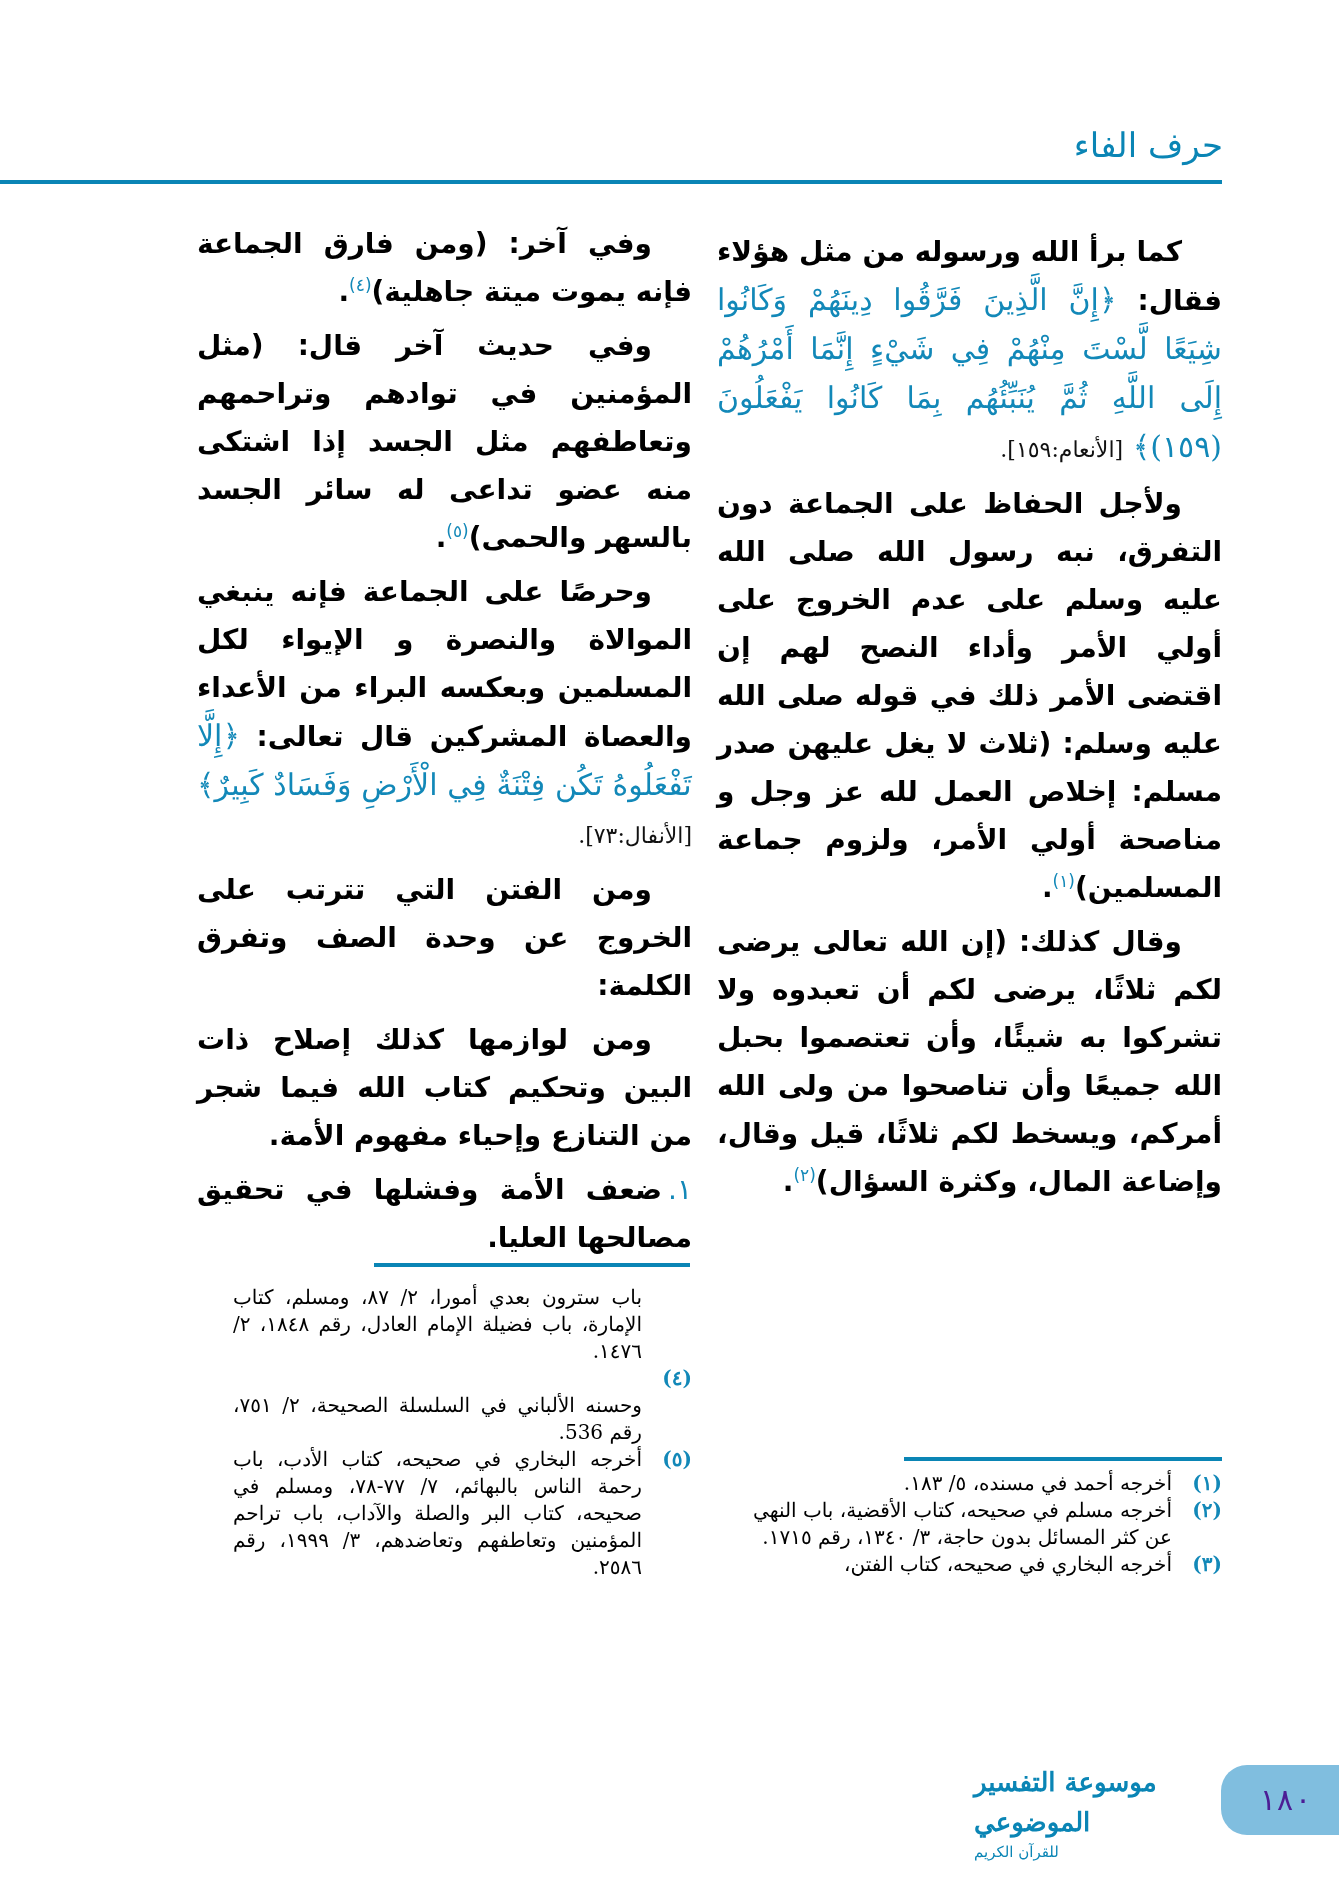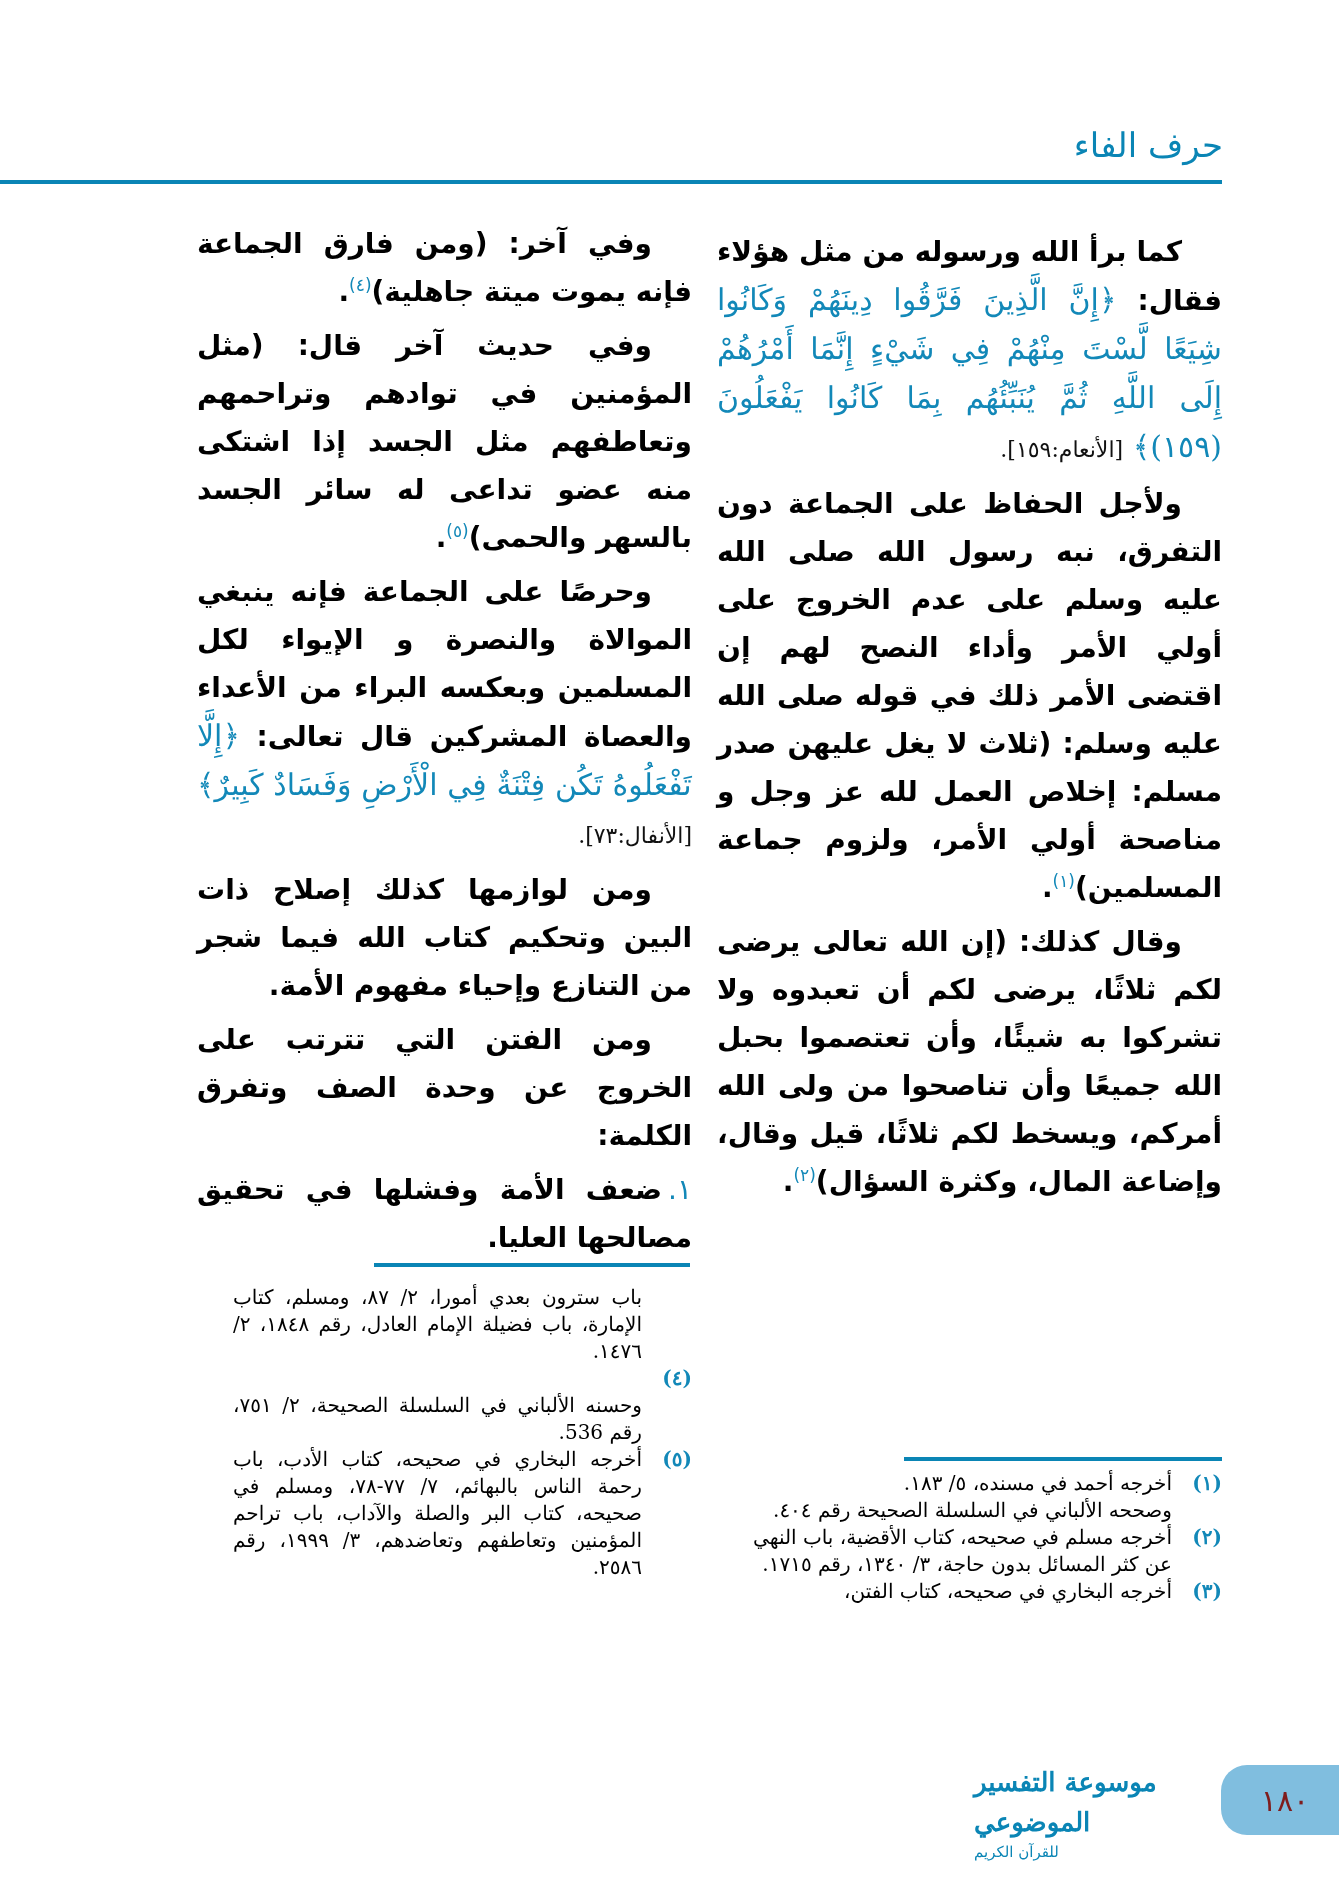--- a/index.html
+++ b/index.html
@@ -49,21 +49,21 @@
     display: flex; flex-direction: row; align-items: flex-start; margin: 0;
   }
   .fn-num { color: #1288b8; font-weight: bold; width: 50px; flex: 0 0 50px; text-align: right; }
   .fn-body { flex: 1; text-align: justify; margin-left: 36px; }
   .fn-cont { padding-right: 50px; }
 
   
   .page-badge {
     position: absolute; top: 1765px; right: 0; width: 118px; height: 70px;
     background: #80bedf; border-radius: 26px 0 0 26px;
-    color: #7f1d1d; font-family: Liberation Serif, serif; font-size: 30px;
+    color: #4c1d95; font-family: Liberation Mono, monospace; font-size: 30px;
     display: flex; align-items: center; justify-content: center; padding-left: 10px; box-sizing: border-box;
   }
   .footer-logo {
     position: absolute; top: 1762px; right: 135px; width: 230px; height: 75px;
     text-align: left; color: #0a85b5; direction: rtl;
   }
   .footer-logo .l1 { font-family: "DejaVu Serif", serif; font-size: 26px; font-weight: bold; line-height: 40px; display: block; }
   .footer-logo .l2 { font-family: "DejaVu Serif", serif; font-size: 15px; line-height: 20px; display: block; }
 </style>
 </head>
@@ -99,40 +99,37 @@
       <span>وفي حديث آخر قال: (مثل المؤمنين في توادهم وتراحمهم وتعاطفهم مثل الجسد إذا اشتكى منه عضو تداعى له سائر الجسد بالسهر والحمى)</span><a class="fn-mark">(٥)</a><span>.</span>
     </p>
     <p class="para">
       <span>وحرصًا على الجماعة فإنه ينبغي الموالاة والنصرة و الإيواء لكل المسلمين وبعكسه البراء من الأعداء والعصاة المشركين قال تعالى:</span>
       <span class="quran">
         <span class="quran-bracket">﴿</span><span>إِلَّا تَفْعَلُوهُ تَكُن فِتْنَةٌ فِي الْأَرْضِ وَفَسَادٌ كَبِيرٌ</span><span class="quran-bracket">﴾</span>
       </span>
       <span class="ayah-ref">[الأنفال:٧٣].</span>
     </p>
     <p class="para">
-      <span>ومن لوازمها كذلك إصلاح ذات البين وتحكيم كتاب الله فيما شجر من التنازع وإحياء مفهوم الأمة.</span>
+      <span>ومن الفتن التي تترتب على الخروج عن وحدة الصف وتفرق الكلمة:</span>
     </p>
     <p class="para">
-      <span>ومن الفتن التي تترتب على الخروج عن وحدة الصف وتفرق الكلمة:</span>
+      <span>ومن لوازمها كذلك إصلاح ذات البين وتحكيم كتاب الله فيما شجر من التنازع وإحياء مفهوم الأمة.</span>
     </p>
     <p class="para list-item">
       <span class="list-num">١.</span><span>ضعف الأمة وفشلها في تحقيق مصالحها العليا.</span>
     </p>
   </div>
 
   <div class="fn-rule-right"></div>
   <div class="fn-rule-left"></div>
 
   <div class="footnotes footnotes-right">
     <div class="fn">
       <span class="fn-num">(١)</span>
       <span class="fn-body">أخرجه أحمد في مسنده، ٥/ ١٨٣.</span>
-    </div>
-    <div class="fn fn-cont">
-      <span class="fn-body">وصححه الألباني في السلسلة الصحيحة رقم ٤٠٤.</span>
     </div>
     <div class="fn">
       <span class="fn-num">(٢)</span>
       <span class="fn-body">أخرجه مسلم في صحيحه، كتاب الأقضية، باب النهي عن كثر المسائل بدون حاجة، ٣/ ١٣٤٠، رقم ١٧١٥.</span>
     </div>
     <div class="fn">
       <span class="fn-num">(٣)</span>
       <span class="fn-body">أخرجه البخاري في صحيحه، كتاب الفتن،</span>
     </div>
   </div>

